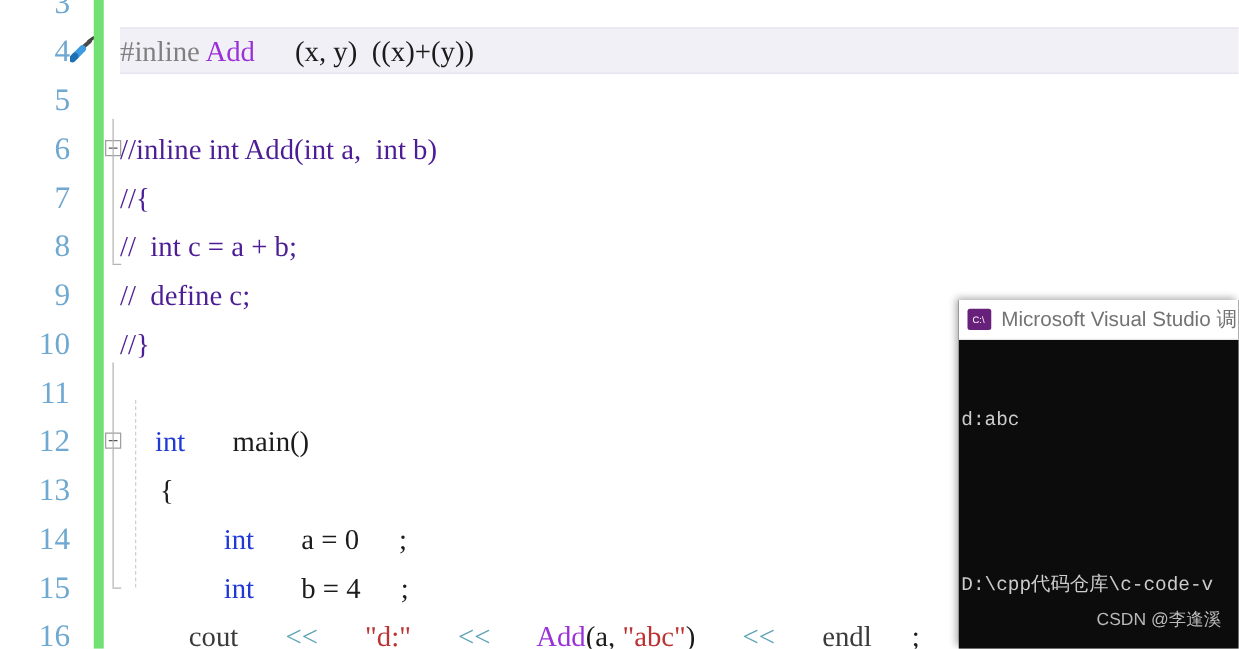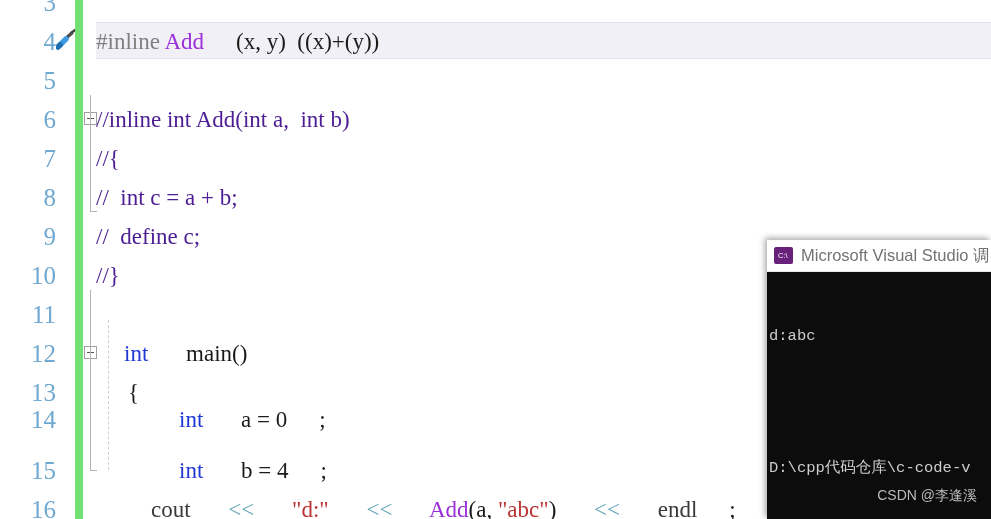--- a/index.html
+++ b/index.html
@@ -218,21 +218,21 @@
           </svg></span><span class="codetext"><span class="t-pp">#inline </span><span class="t-macro">Add</span><span class="t-plain">(x, y)  ((x)+(y))</span></span></div>
       <div class="code-line" style="position: absolute; left: 0px; top: 61px; width: 991px;"><span class="lnum">5</span><span class="codetext"></span></div>
       <div class="code-line" style="position: absolute; left: 0px; top: 100px; width: 991px;"><span class="lnum">6</span><span class="outline-col"><span class="collapse-box"></span></span><span class="codetext"><span class="t-comment">//inline int Add(int a,  int b)</span></span></div>
       <div class="code-line" style="position: absolute; left: 0px; top: 139px; width: 991px;"><span class="lnum">7</span><span class="codetext"><span class="t-comment">//{</span></span></div>
       <div class="code-line" style="position: absolute; left: 0px; top: 178px; width: 991px;"><span class="lnum">8</span><span class="codetext"><span class="t-comment">//  int c = a + b;</span></span></div>
       <div class="code-line" style="position: absolute; left: 0px; top: 217px; width: 991px;"><span class="lnum">9</span><span class="codetext"><span class="t-comment">//  define c;</span></span></div>
       <div class="code-line" style="position: absolute; left: 0px; top: 256px; width: 991px;"><span class="lnum">10</span><span class="codetext"><span class="t-comment">//}</span></span></div>
       <div class="code-line" style="position: absolute; left: 0px; top: 295px; width: 991px;"><span class="lnum">11</span><span class="codetext"></span></div>
       <div class="code-line" style="position: absolute; left: 0px; top: 334px; width: 991px;"><span class="lnum">12</span><span class="outline-col"><span class="collapse-box"></span></span><span class="codetext"><span class="t-key">int</span><span class="t-plain"> main()</span></span></div>
       <div class="code-line" style="position: absolute; left: 0px; top: 373px; width: 890px;"><span class="lnum">13</span><span class="codetext"><span class="t-plain">{</span></span></div>
-      <div class="code-line" style="position: absolute; left: 0px; top: 400px; width: 893px;"><span class="lnum">14</span><span class="codetext"><span class="t-plain">    </span><span class="t-key">int</span><span class="t-plain"> a = </span><span class="t-num">0</span><span class="t-plain">;</span></span></div>
+      <div class="code-line" style="position: absolute; left: 0px; top: 412px; width: 893px;"><span class="lnum">14</span><span class="codetext"><span class="t-plain">    </span><span class="t-key">int</span><span class="t-plain"> a = </span><span class="t-num">0</span><span class="t-plain">;</span></span></div>
       <div class="code-line" style="position: absolute; left: 0px; top: 451px; width: 874px;"><span class="lnum">15</span><span class="codetext"><span class="t-plain">    </span><span class="t-key">int</span><span class="t-plain"> b = </span><span class="t-num">4</span><span class="t-plain">;</span></span></div>
       <div class="code-line" style="position: absolute; left: 0px; top: 490px; width: 991px;"><span class="lnum">16</span><span class="codetext"><span class="t-plain">    </span><span class="t-obj">cout</span><span class="t-plain"> </span><span class="t-op">&lt;&lt;</span><span class="t-plain"> </span><span class="t-str">"d:"</span><span class="t-plain"> </span><span class="t-op">&lt;&lt;</span><span class="t-plain"> </span><span class="t-fn">Add</span><span class="t-var">(a, </span><span class="t-str">"abc"</span><span class="t-var">)</span><span class="t-plain"> </span><span class="t-op">&lt;&lt;</span><span class="t-plain"> </span><span class="t-obj">endl</span><span class="t-plain">;</span></span></div>
     </div>
 
   <div class="changebar" style="top:0px;height:519px;"></div>
 
   <div class="guide-solid" style="top:95px;height:116px;"></div>
   <div class="guide-solid-foot" style="top:211px;"></div>
 
   <div class="guide-solid" style="top:290px;height:180px;"></div>

